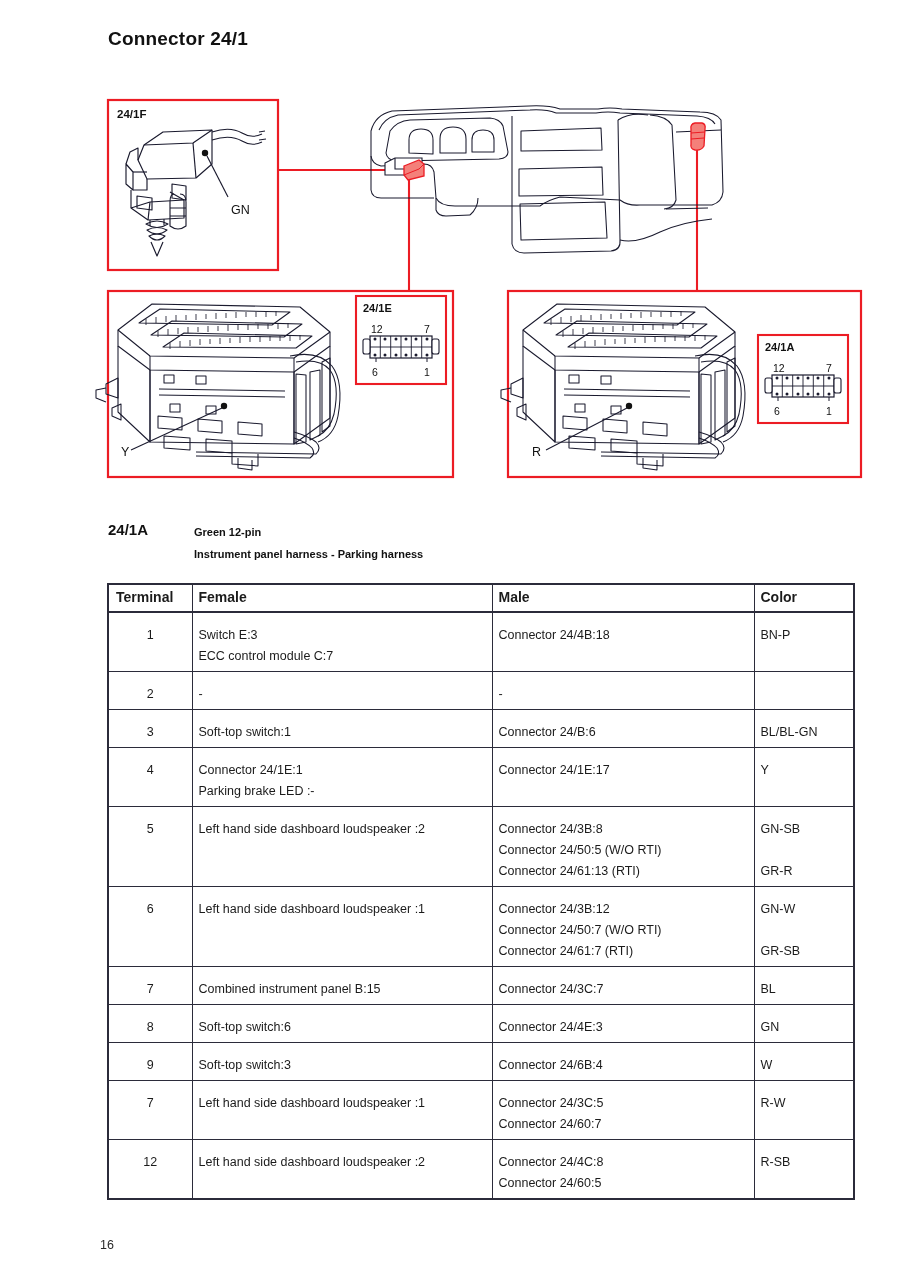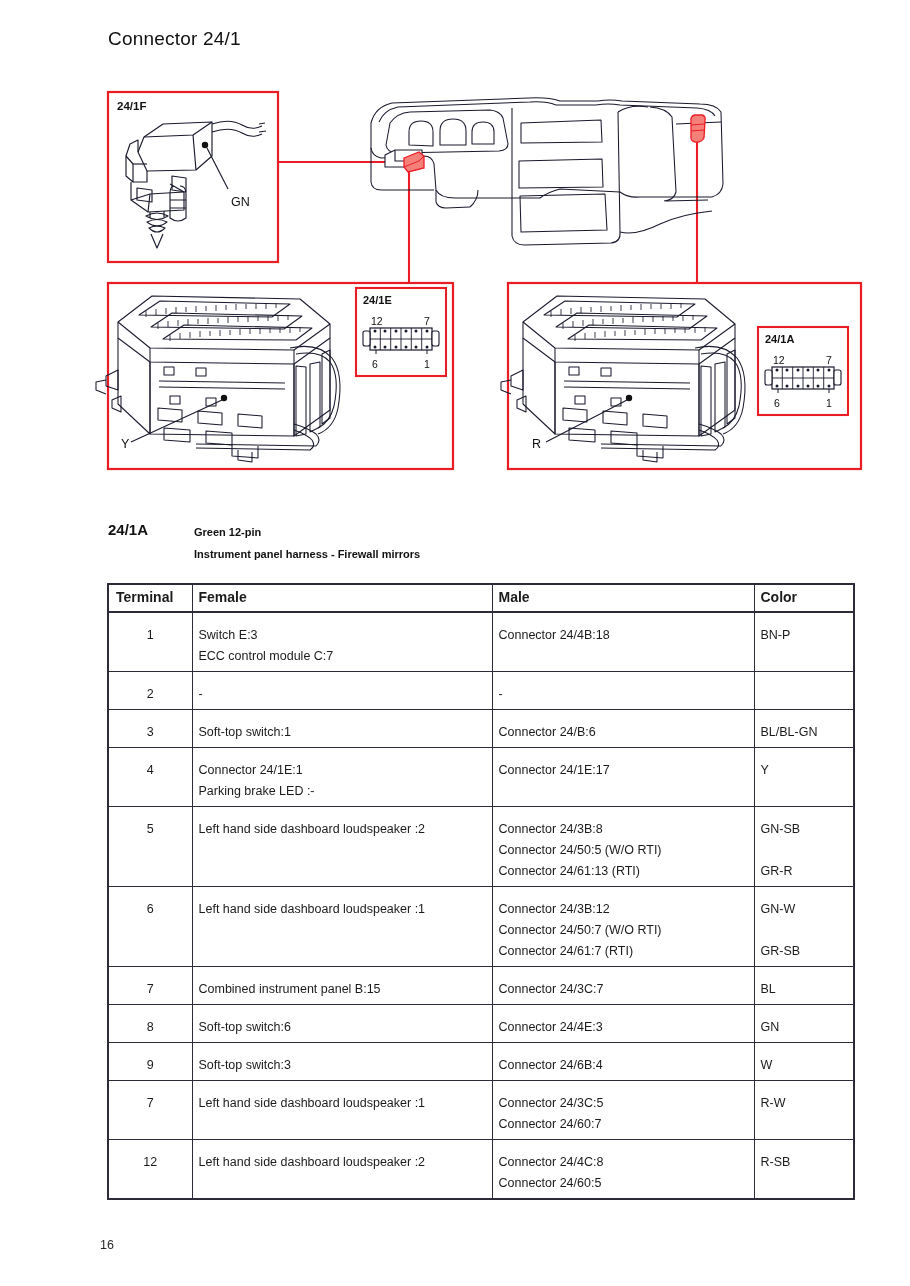--- a/index.html
+++ b/index.html
@@ -16,30 +16,30 @@
     color: #111111;
     overflow: hidden;
   }
 
   
   .page-title {
     position: absolute;
     left: 108px;
     top: 28px;
     font-size: 19px;
-    font-weight: normal;
+    font-weight: bold;
     letter-spacing: 0.2px;
     color: #111;
   }
 
   
   .diagram {
     position: absolute;
     left: 0;
-    top: 4px;
+    top: 12px;
     width: 818px;
     height: 500px;
   }
   .diagram svg { display: block; }
 
   
   .spec-head {
     position: absolute;
     left: 108px;
     top: 521px;
@@ -425,21 +425,21 @@
   </g>
 
 </svg>
 </div>
 
 <div class="spec-head">
   <div class="spec-row">
     <div class="spec-code">24/1A</div>
     <div class="spec-lines">
       <div>Green 12-pin</div>
-      <div>Instrument panel harness - Firewall mirrors</div>
+      <div>Instrument panel harness - Parking harness</div>
     </div>
   </div>
 </div>
 
 <div class="table-wrap">
   <table class="pinout">
     <colgroup>
       <col class="c-term">
         <col class="c-fem">
         <col class="c-male">

